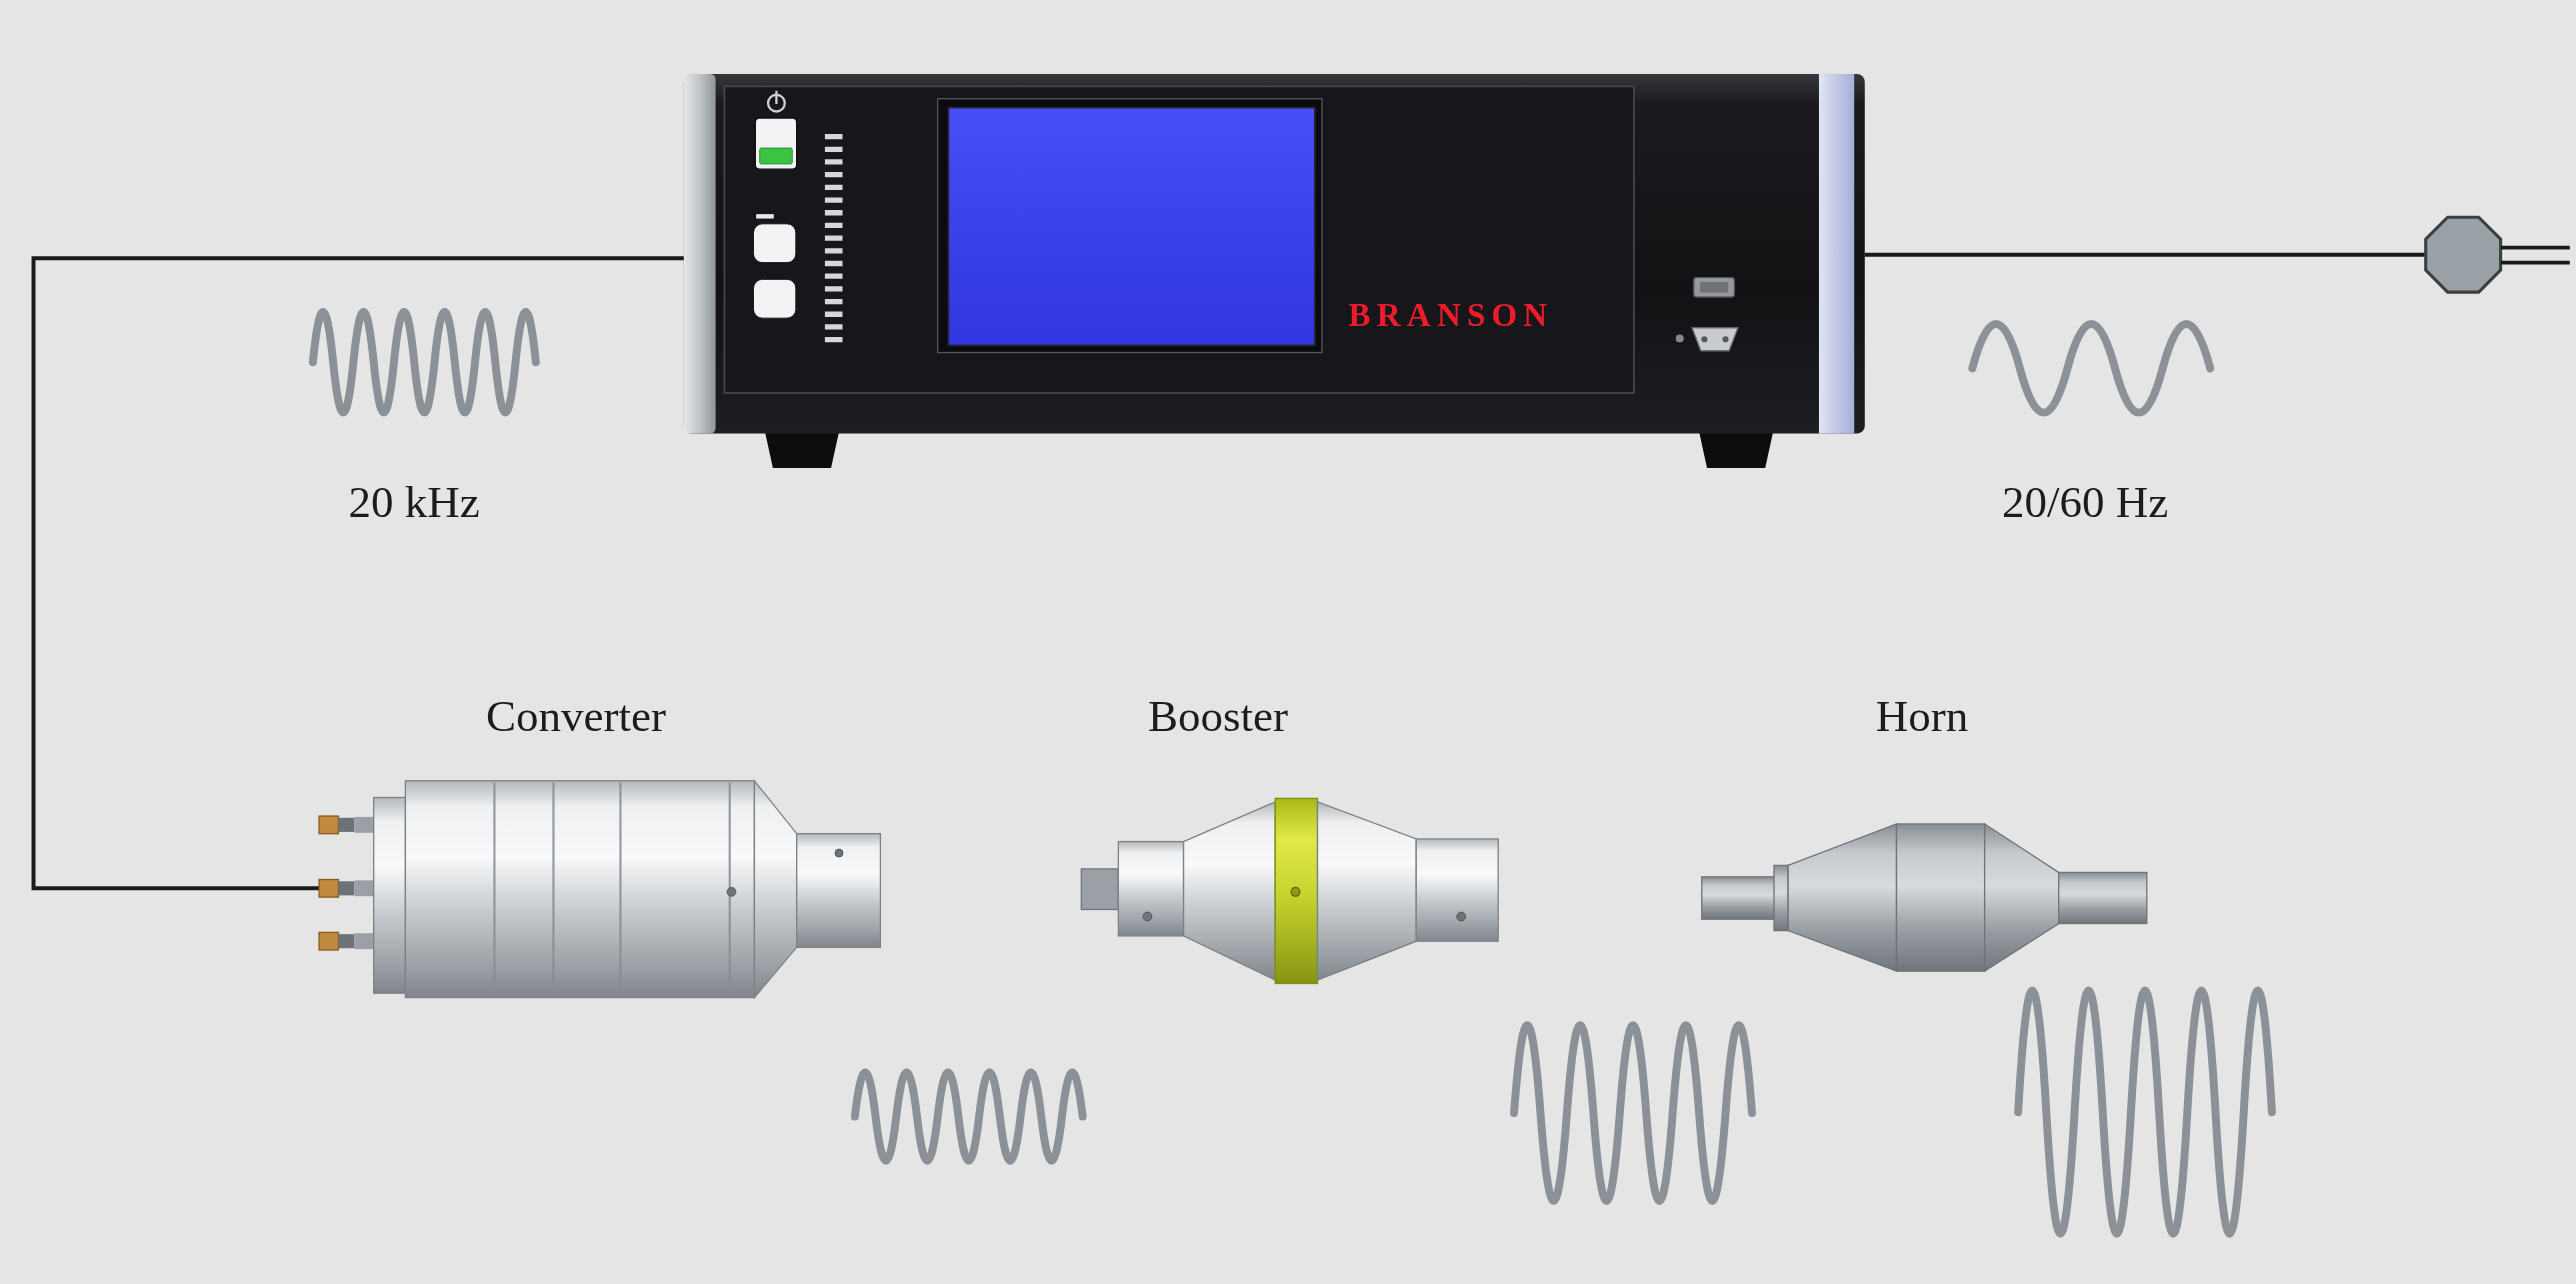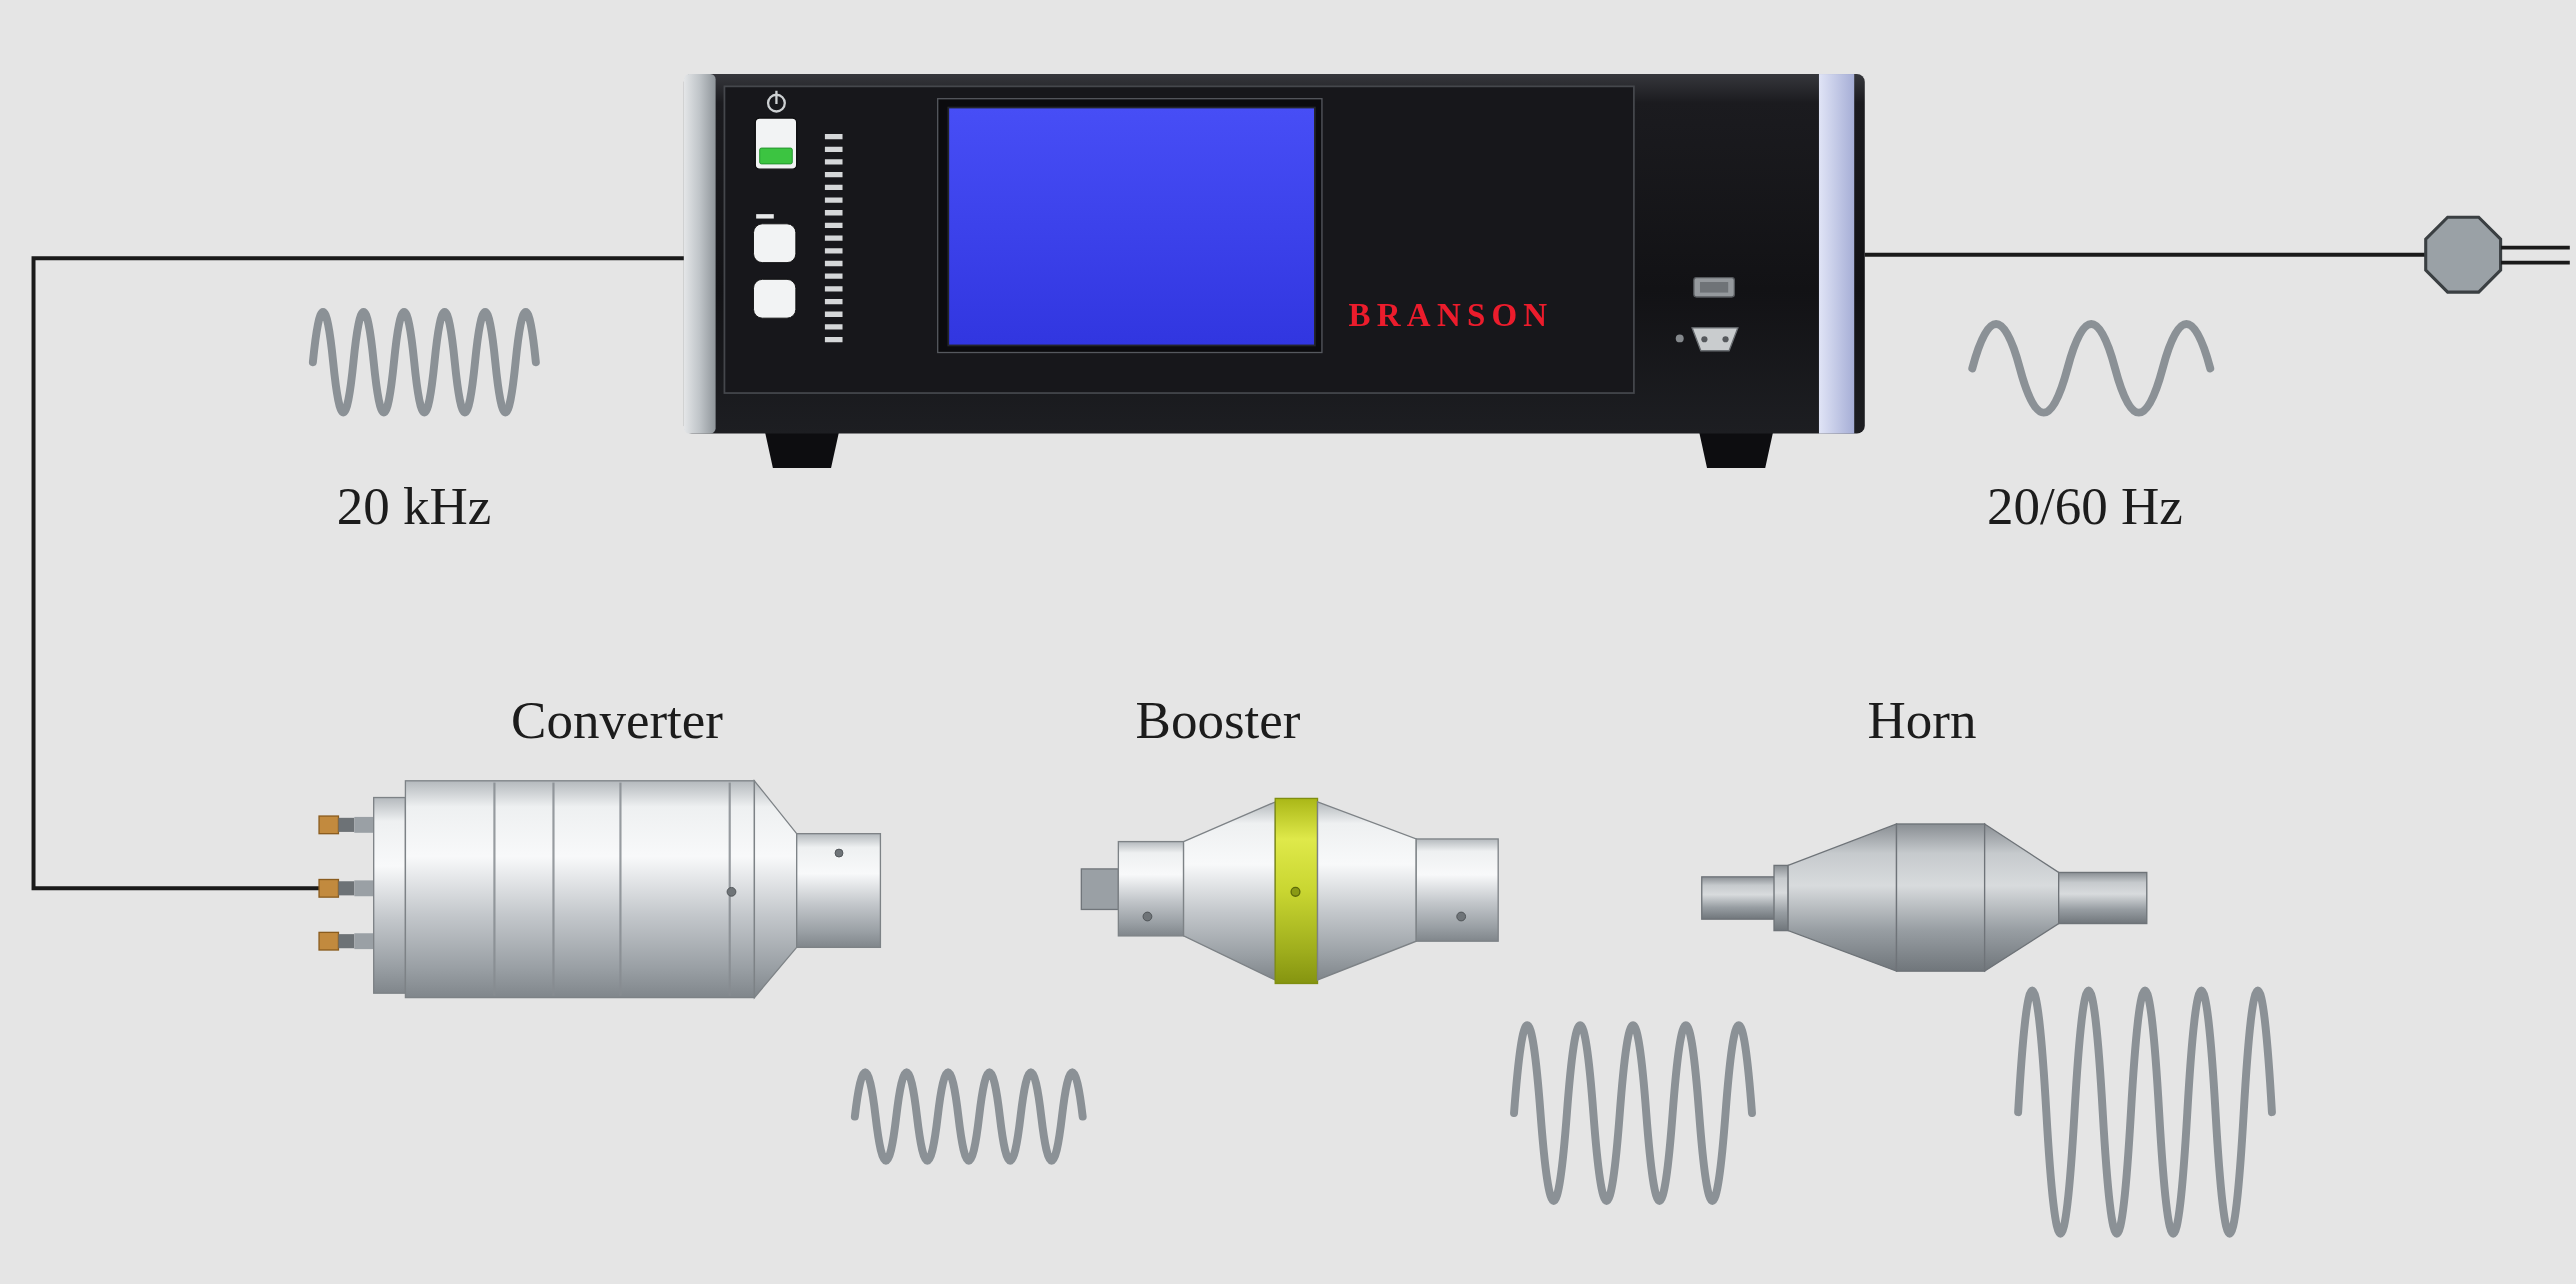--- a/index.html
+++ b/index.html
@@ -1,19 +1,19 @@
 <!DOCTYPE html>
 <html style="font-size:14px"><head>
 <meta charset="utf-8">
 <style>
   html,body{margin:0;padding:0;background:#ffffff;}
   .stage{position:relative;width:2576px;height:1284px;background:#e5e5e5;overflow:hidden;
          font-family:Liberation Serif, serif;}
   .stage svg{position:absolute;left:0;top:0;}
-  .lbl{position:absolute;transform:translateX(-50%);font-size:53px;line-height:1.05;
+  .lbl{position:absolute;transform:translateX(-50%);font-size:45px;line-height:1.05;
        color:#1c1c1c;white-space:nowrap;}
   .brand{position:absolute;transform:translateX(-50%);font-size:33px;font-weight:bold;
          letter-spacing:6.2px;color:#ec1c2c;white-space:nowrap;}
 </style>
 </head>
 <body>
 
 <div class="stage">
 
 <svg viewBox="0 0 2923 1457" width="2576" height="1284">
@@ -155,18 +155,18 @@
     <polygon points="2029,982 2152,935 2152,1102 2029,1056" fill="url(#ghorn)" stroke="#6e7378" stroke-width="1.5"></polygon>
     <rect x="2152" y="935" width="100" height="167" fill="url(#ghorn)" stroke="#6e7378" stroke-width="1.5"></rect>
     <polygon points="2252,935 2336,990 2336,1048 2252,1102" fill="url(#ghorn)" stroke="#6e7378" stroke-width="1.5"></polygon>
     <rect x="2336" y="990" width="100" height="58" fill="url(#ghorn)" stroke="#6e7378" stroke-width="1.5"></rect>
   </g>
 </svg>
 
 <div class="brand" style="left:1451px;top:297px">BRANSON</div>
 <div class="lbl" style="left:414px;top:479px">20 kHz</div>
 <div class="lbl" style="left:2085px;top:479px">20/60 Hz</div>
-<div class="lbl" style="left:617px;top:693px">Converter</div>
+<div class="lbl" style="left:576px;top:693px">Converter</div>
 <div class="lbl" style="left:1218px;top:693px">Booster</div>
 <div class="lbl" style="left:1922px;top:693px">Horn</div>
 
 </div>
 
 
 </body></html>

